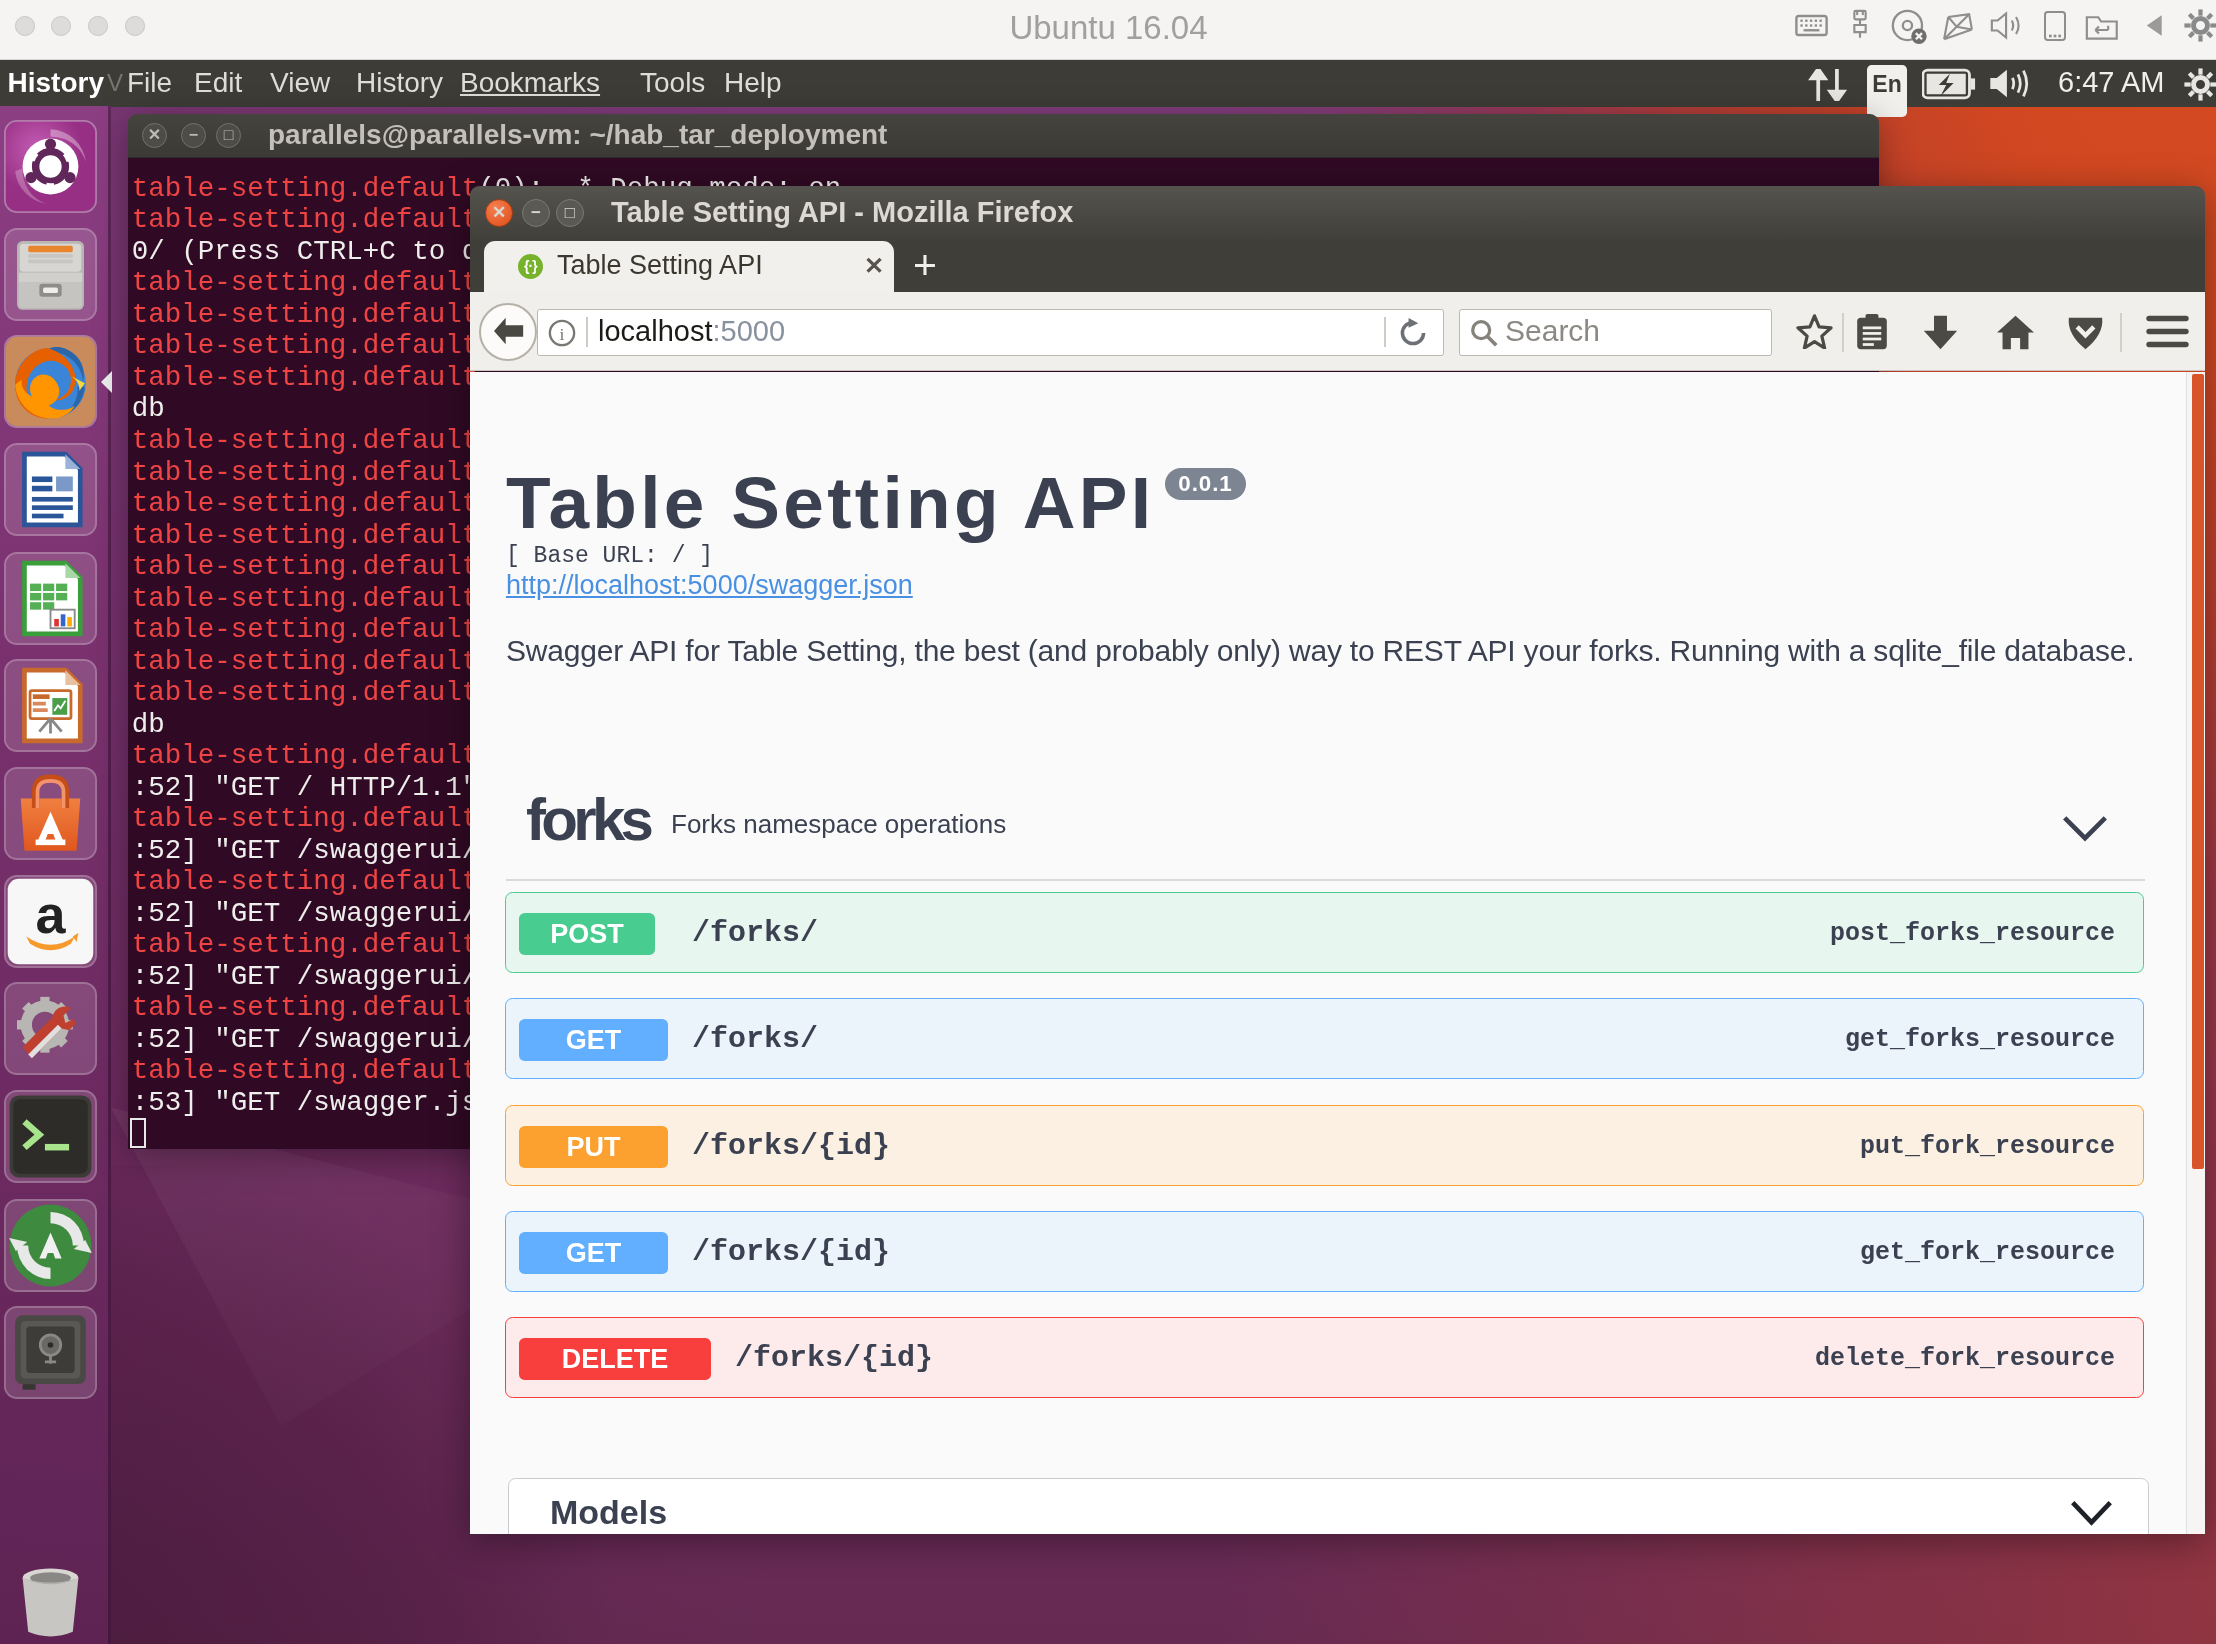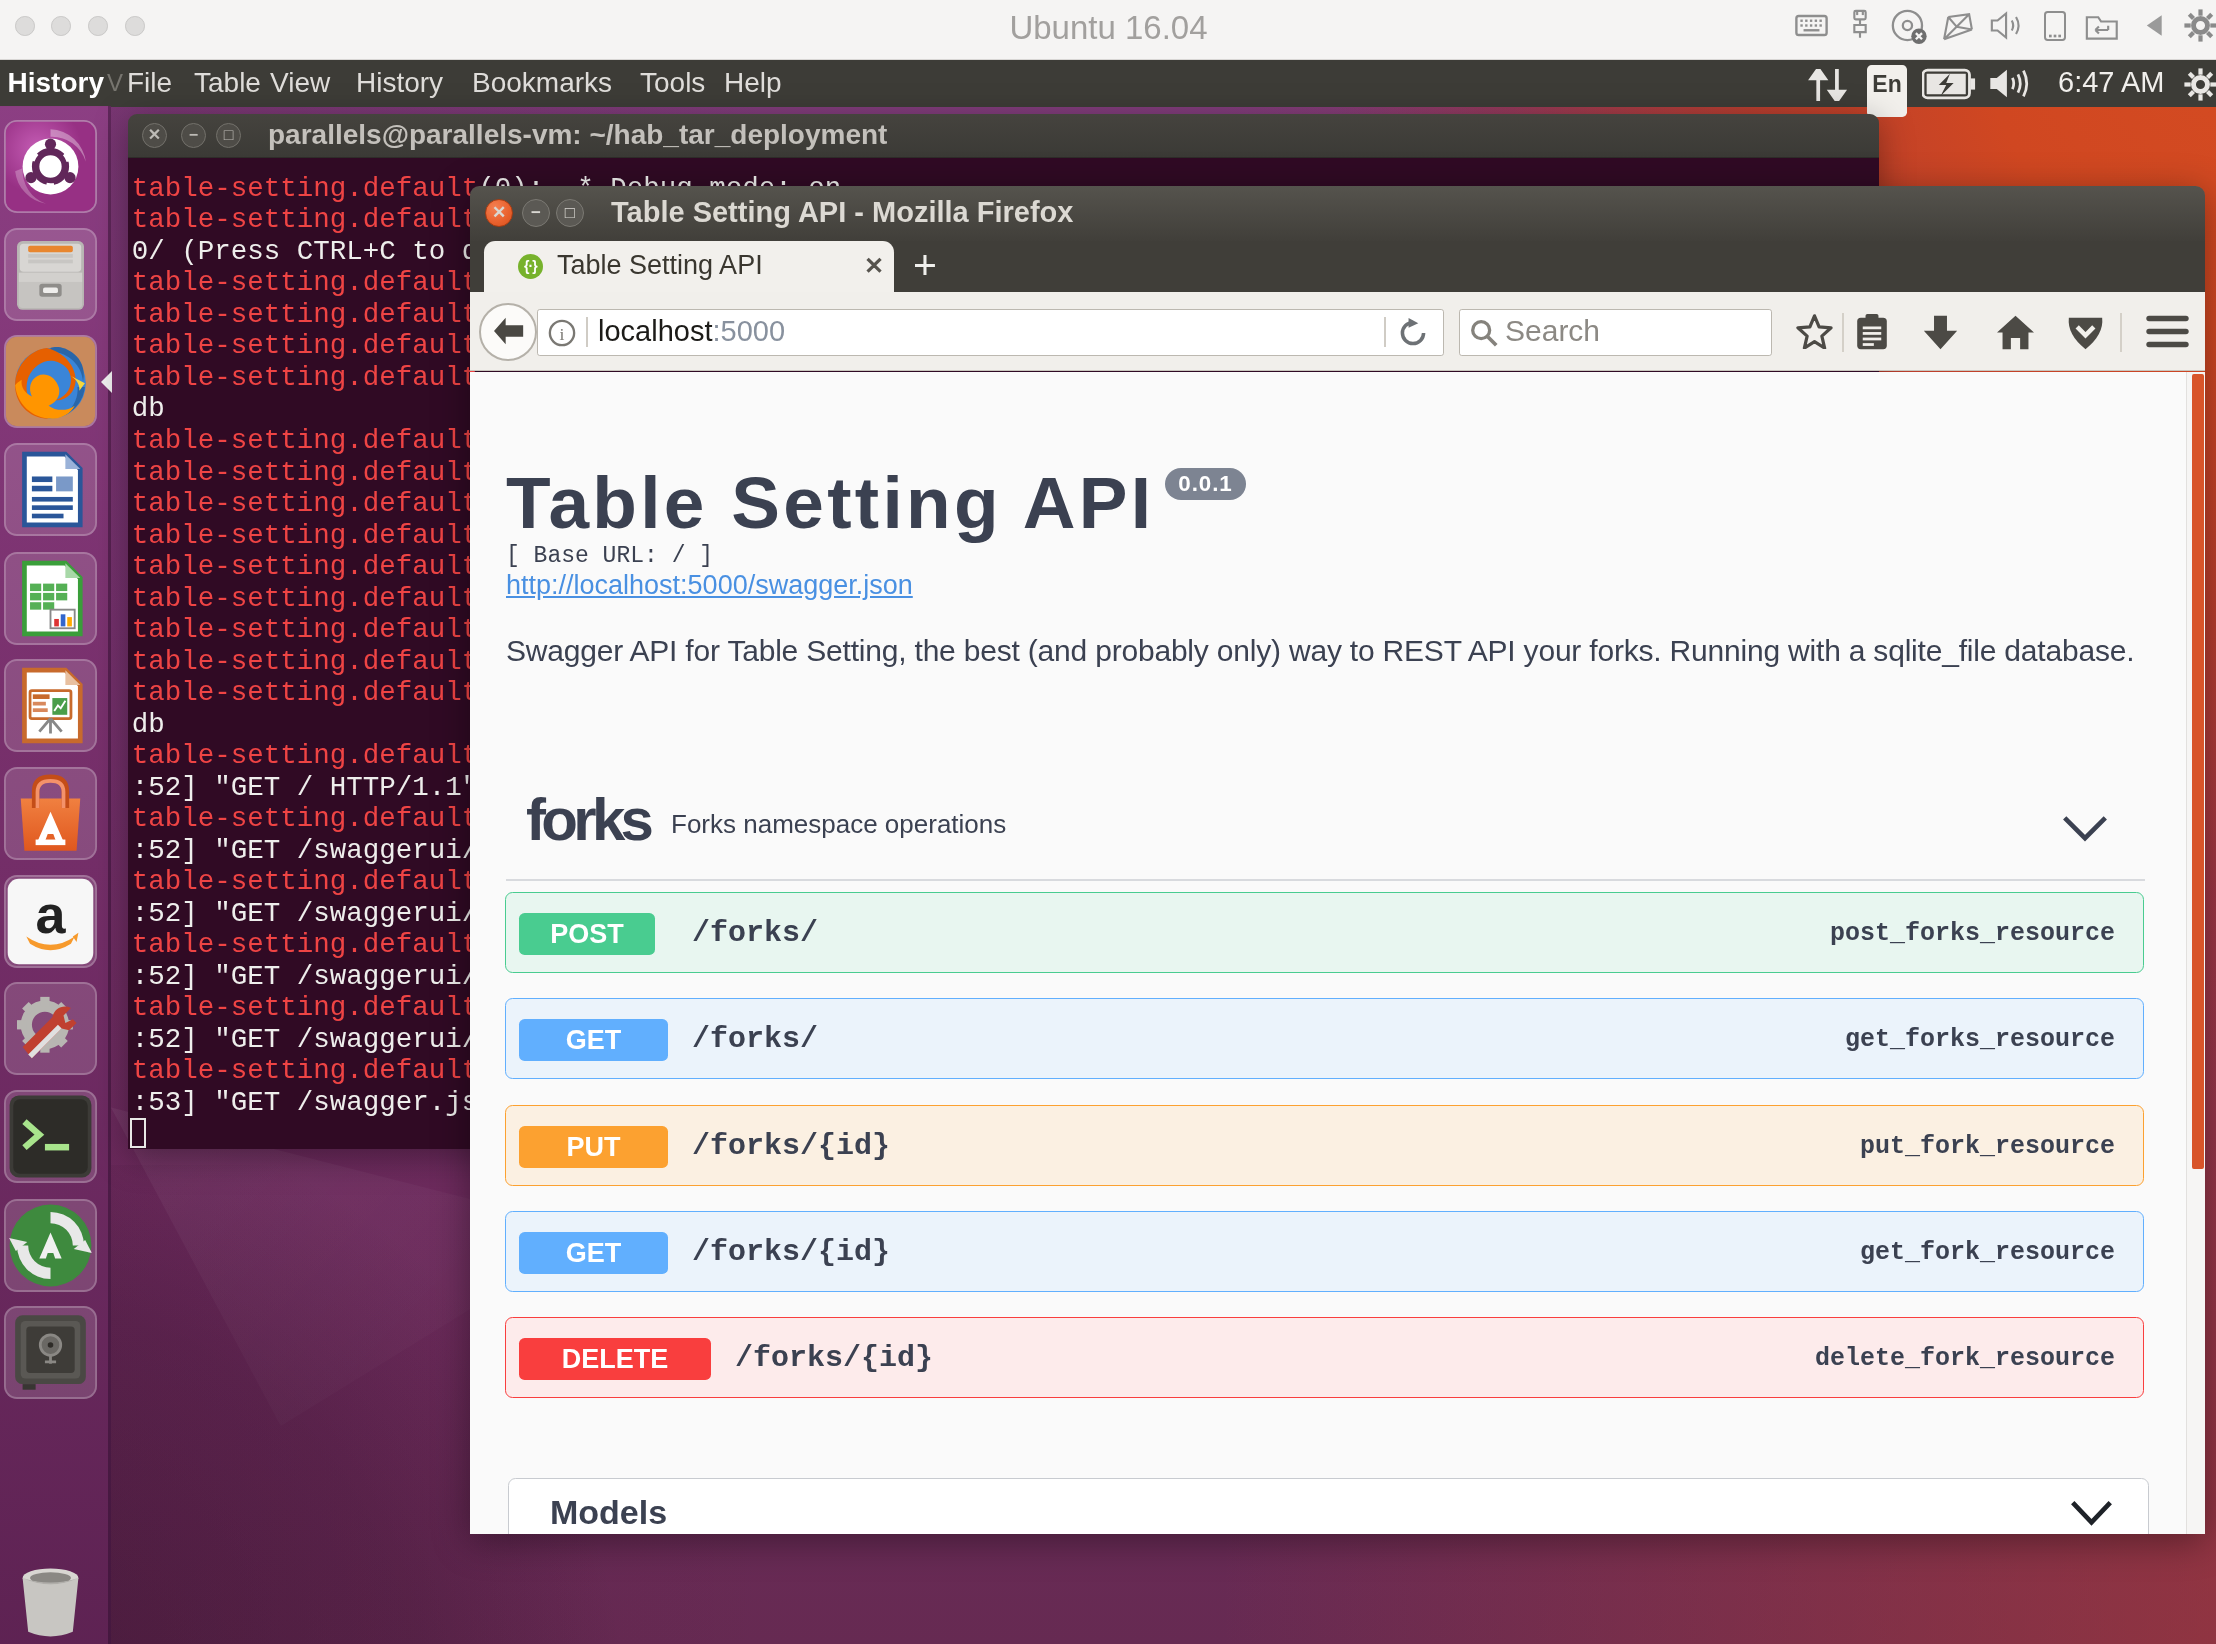--- a/index.html
+++ b/index.html
@@ -173,24 +173,24 @@
     </g>
   </svg>
 
   </div>
 </div>
 
 <div class="abs" id="menubar">
   <span style="left:7.5px; font-weight:bold; color:#ffffff;">History</span>
   <span style="left:107px; color:#77756f; font-size:24px;">V</span>
   <span style="left:127px;">File</span>
-  <span style="left:194px;">Table</span>
+  <span style="left:194px;">Edit</span>
   <span style="left:270px;">View</span>
   <span style="left:356px;">History</span>
-  <span style="left:472px;">Bookmarks</span>
+  <span style="left:460px;text-decoration:underline;">Bookmarks</span>
   <span style="left:640px;">Tools</span>
   <span style="left:724px;">Help</span>
   <div id="traynotes">
   <svg class="abs" style="left:1807px; top:9.3px;" width="43" height="32" viewBox="0 0 46 34">
     <path d="M12 34 L12 10 M12 10 L5 10 L12 0 L19 10 Z" fill="#e8e6e3" stroke="#e8e6e3" stroke-width="4"></path>
     <path d="M32 0 L32 24 M32 24 L25 24 L32 34 L39 24 Z" fill="#e8e6e3" stroke="#e8e6e3" stroke-width="4"></path>
   </svg>
   <div class="abs" style="left:1867px; top:4.7px; width:40px; height:52px; background:#f2f0ec; border-radius:4.7px; color:#3d3c37; font-weight:bold; font-size:23px; text-align:center; line-height:38px;">En</div>
   <svg class="abs" style="left:1922px; top:7.5px;" width="54" height="32" viewBox="0 0 58 34">
     <rect x="1" y="2" width="50" height="30" rx="5" fill="none" stroke="#e8e6e3" stroke-width="3"></rect>

